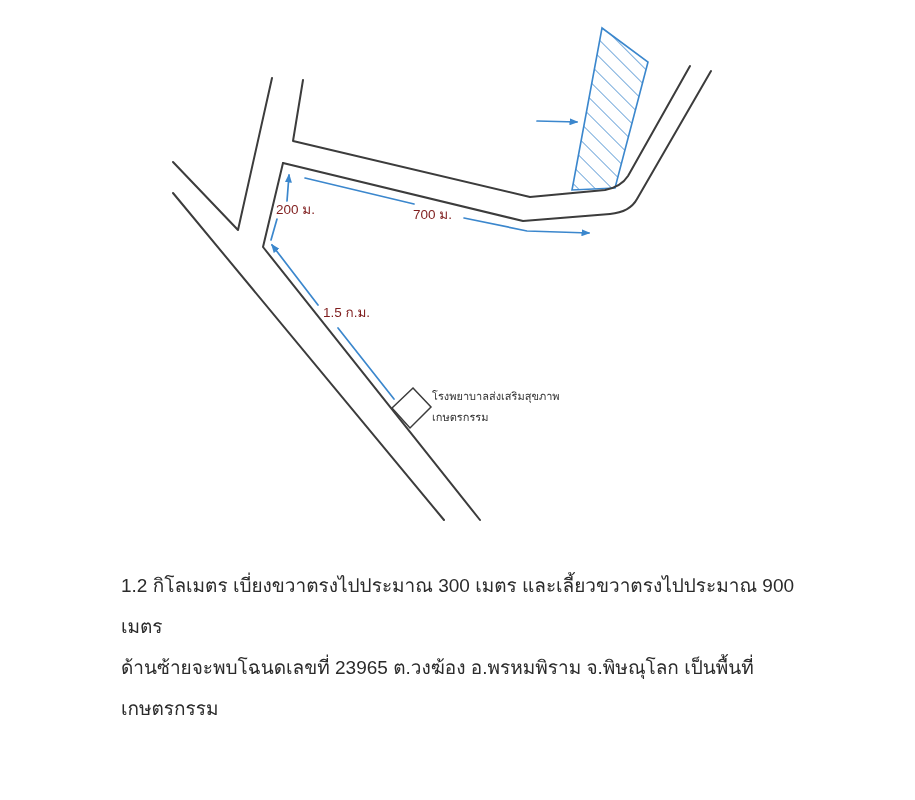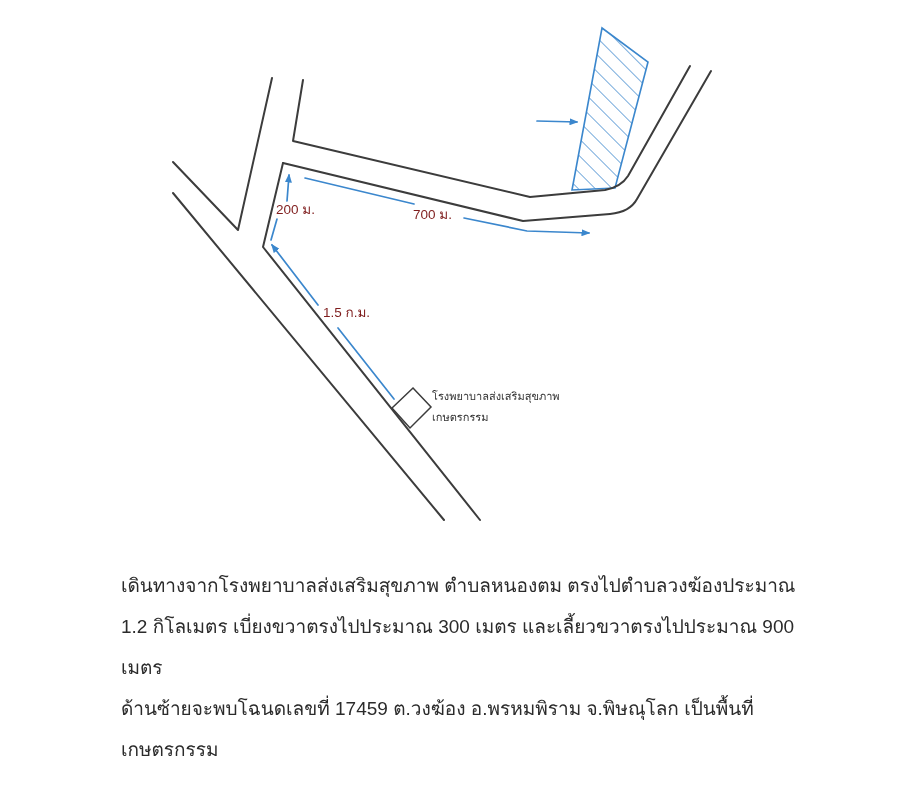--- a/index.html
+++ b/index.html
@@ -87,18 +87,17 @@
   <div class="lbl dist-200">200 ม.</div>
   <div class="lbl dist-900">700 ม.</div>
   <div class="lbl dist-1200">1.5 ก.ม.</div>
 
   <div class="lbl hospital-label">
     <div>โรงพยาบาลส่งเสริมสุขภาพ</div>
     <div>เกษตรกรรม</div>
   </div>
 
   <div class="directions">
-    <div>เดินทางจากโรงพยาบาลส่งเสริมสุขภาพ ตำบลหนองตม  ตรงไปตำบลวงฆ้องประมาณ</div>
     <div>1.2 กิโลเมตร  เบี่ยงขวาตรงไปประมาณ 300 เมตร และเลี้ยวขวาตรงไปประมาณ 900 เมตร</div>
-    <div>ด้านซ้ายจะพบโฉนดเลขที่ 17459 ต.วงฆ้อง อ.พรหมพิราม จ.พิษณุโลก เป็นพื้นที่เกษตรกรรม</div>
+    <div>ด้านซ้ายจะพบโฉนดเลขที่ 23965 ต.วงฆ้อง อ.พรหมพิราม จ.พิษณุโลก เป็นพื้นที่เกษตรกรรม</div>
   </div>
 
 </div>
 
 </body></html>

